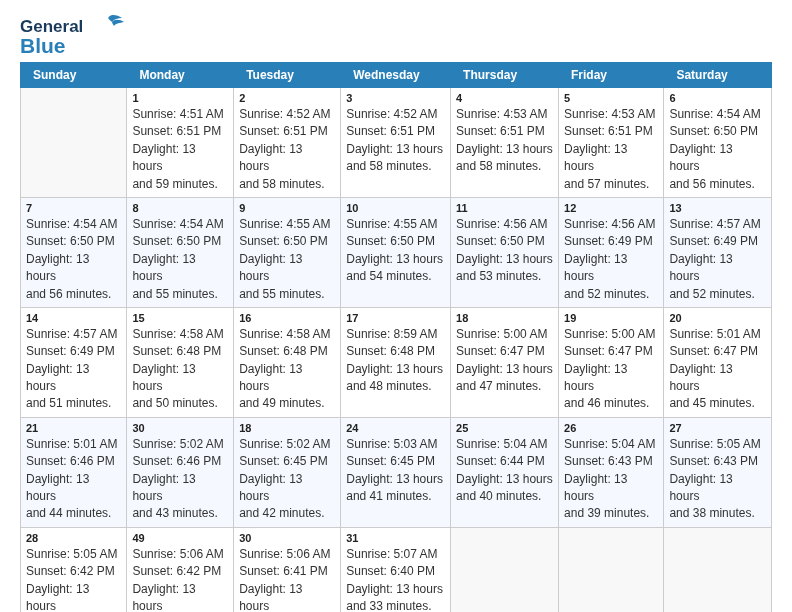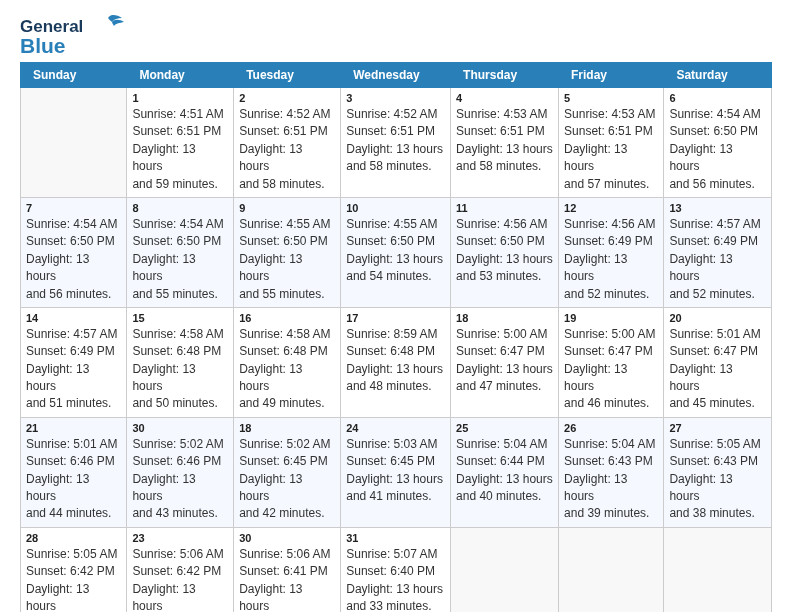--- a/index.html
+++ b/index.html
@@ -323,21 +323,21 @@
         </tr>
         <tr>
           <td>
             <span class="day-num">28</span>
             <div class="day-info" style="white-space: pre-line;">Sunrise: 5:05 AM
 Sunset: 6:42 PM
 Daylight: 13 hours
 and 36 minutes.</div>
           </td>
           <td>
-            <span class="day-num">23</span>
+            <span class="day-num">49</span>
             <div class="day-info" style="white-space: pre-line;">Sunrise: 5:06 AM
 Sunset: 6:42 PM
 Daylight: 13 hours
 and 35 minutes.</div>
           </td>
           <td>
             <span class="day-num">30</span>
             <div class="day-info" style="white-space: pre-line;">Sunrise: 5:06 AM
 Sunset: 6:41 PM
 Daylight: 13 hours

